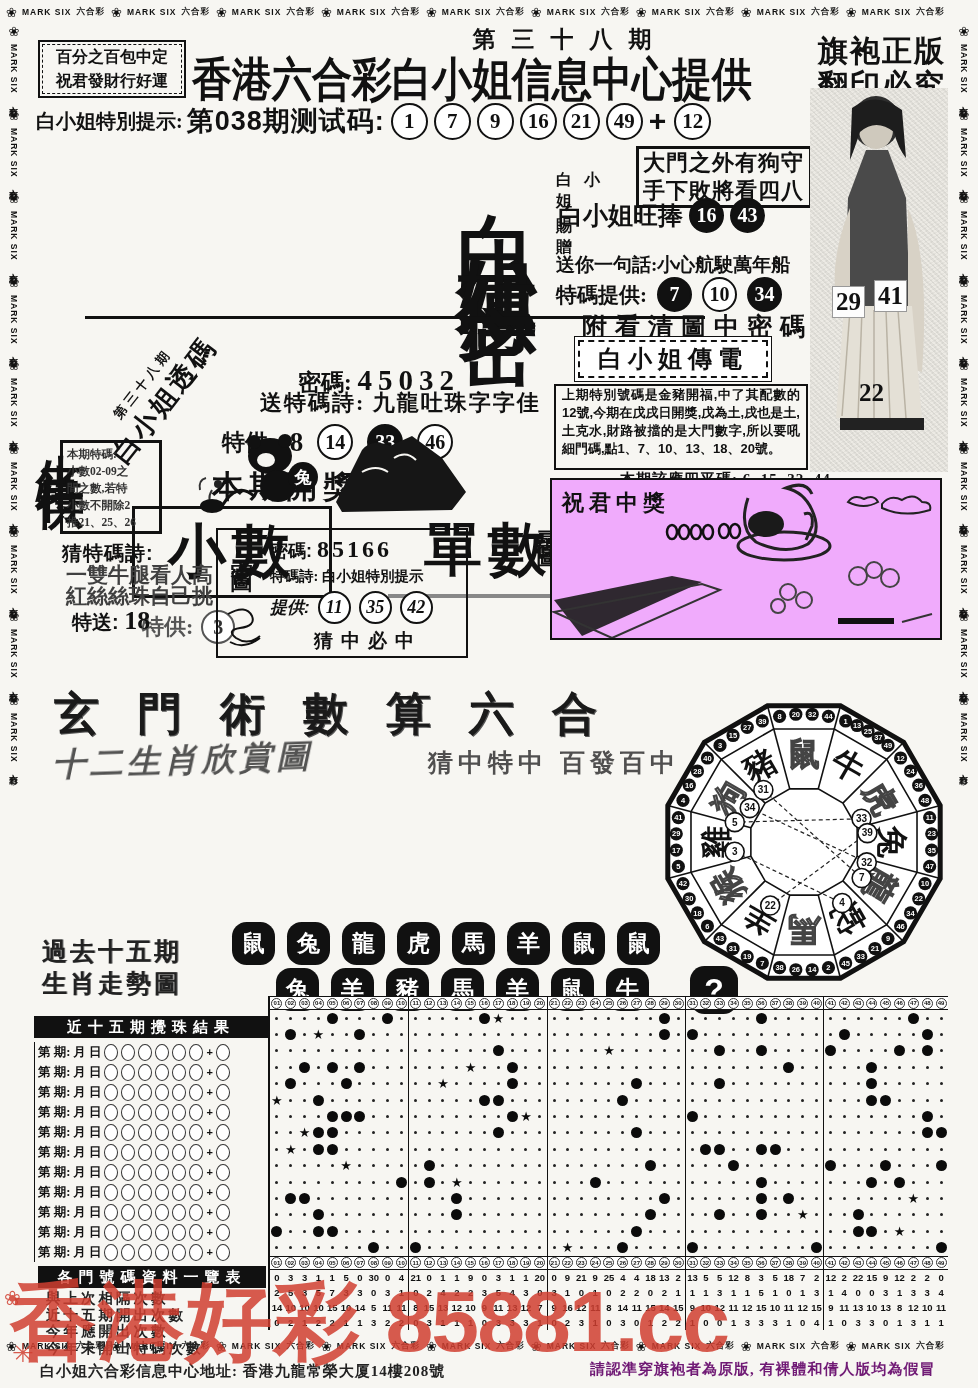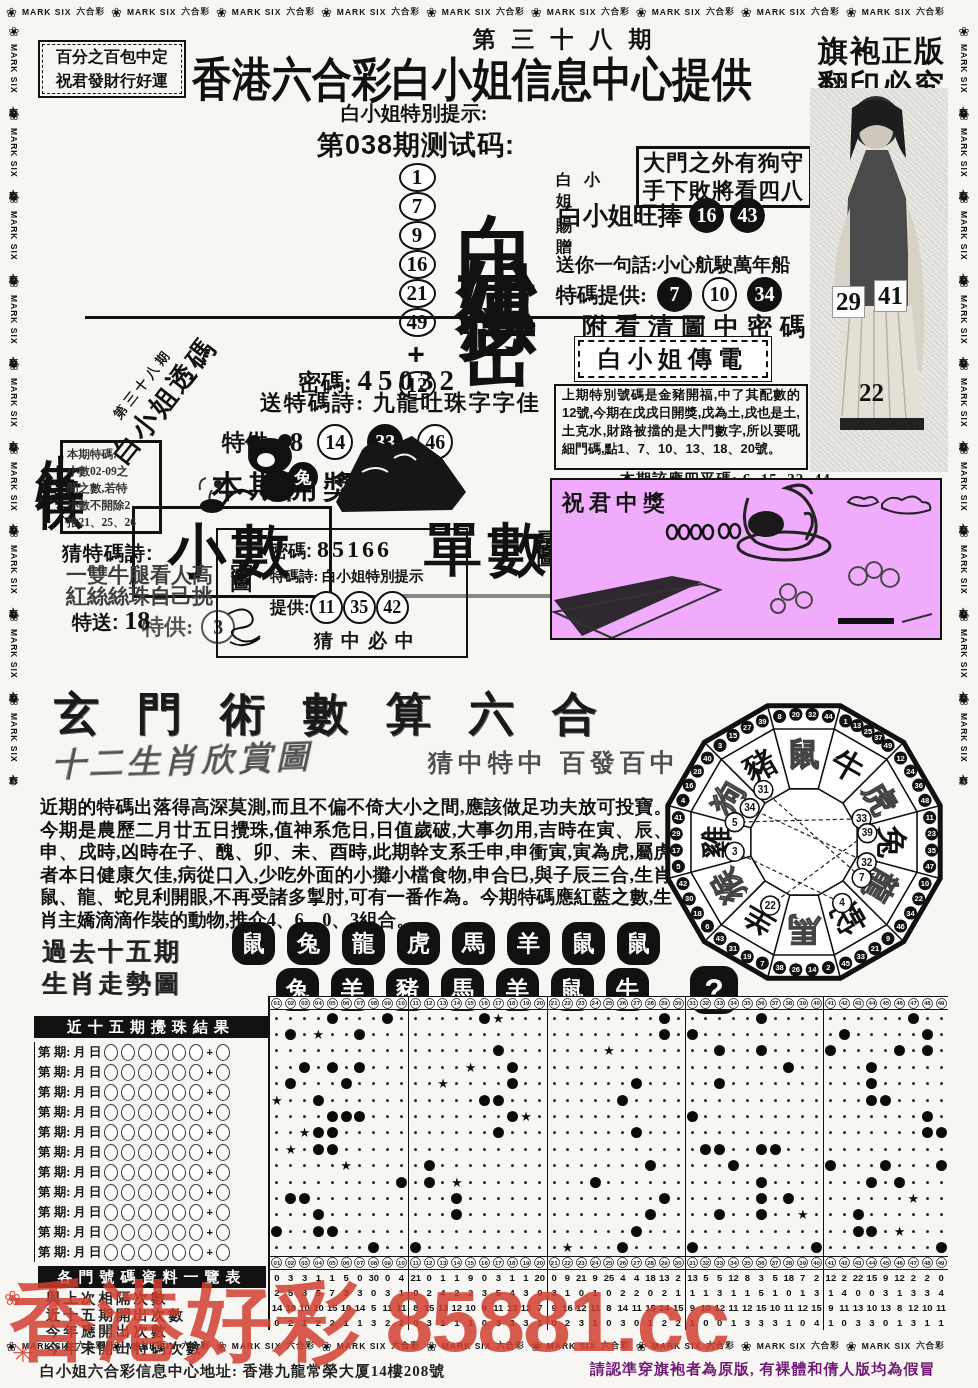--- a/index.html
+++ b/index.html
@@ -21,21 +21,21 @@
   .b-unit.vert { flex-direction:column; }
   .b-flower { font-size:13px; }
   .b-txt { font-size:8.5px; font-weight:bold; letter-spacing:1px; }
   .vert .b-txt { writing-mode:vertical-rl; letter-spacing:1px; }
 
   
   #issue-title { left:420px; top:24px; width:300px; font-size:23px; font-weight:900; letter-spacing:16px; text-align:center; font-family:"Liberation Serif",serif; }
   #slogan-box { left:38px; top:40px; width:148px; height:58px; border:2px solid #111; outline:1px dashed #111; outline-offset:-5px; display:flex; flex-direction:column; justify-content:center; text-align:center; font-size:16px; font-weight:900; line-height:24px; font-family:"Liberation Serif",serif; }
   #main-title { left:192px; top:52px; width:625px; font-size:40px; font-weight:900; white-space:nowrap; font-family:"Liberation Serif",serif; transform:scaleY(1.15); }
   #copyright { left:812px; top:34px; width:140px; font-size:30px; font-weight:900; line-height:34px; text-align:center; letter-spacing:2px; }
-  #tip-row { left:24px; top:100px; width:780px; height:42px; display:flex; align-items:center;flex-direction:column; }
+  #tip-row { left:36px; top:100px; width:780px; height:42px; display:flex; align-items:center; }
   #tip-label { font-size:20px; font-weight:900; font-family:"Liberation Serif",serif; }
   #test-label { font-size:27px; font-weight:900; margin-left:4px; letter-spacing:1px; }
   .code-circle { display:inline-flex; width:37px; height:37px; border:2.5px solid #111; border-radius:50%; align-items:center; justify-content:center; font-size:21px; font-weight:700; font-family:"Liberation Serif",serif; margin-left:6px; background:#fff; }
   #plus-sign { font-size:30px; font-weight:900; margin:0 2px 0 6px; }
   #header-note { left:812px; top:98px; width:126px; font-size:12px; font-weight:900; line-height:15px; text-align:center; }
 
   #rule-1 { left:85px; top:316px; width:620px; height:3px; background:#111; }
 
   
   #touma-label { left:62px; top:368px; width:190px; transform:rotate(-52deg); transform-origin:center; text-align:center; }
@@ -66,21 +66,21 @@
   #rabbit-badge { left:288px; top:462px; width:30px; height:30px; background:#111; color:#fff; border-radius:50%; display:flex; align-items:center; justify-content:center; font-size:17px; font-weight:900; }
   #mountain-art { left:332px; top:432px; width:138px; height:86px; }
 
   #migu-box { left:216px; top:528px; width:252px; height:130px; border:2.5px solid #111; }
   #migu-label { position:absolute; left:8px; top:12px; writing-mode:vertical-rl; font-size:23px; font-weight:900; letter-spacing:10px; font-family:"Liberation Serif",serif; }
   #migu-sig { position:absolute; left:4px; top:70px; }
   #migu-right { position:absolute; left:52px; top:6px; width:196px; }
   #migu-mima { font-size:18px; font-weight:900; }
   #migu-mima .val { font-size:24px; font-family:"Liberation Serif",serif; letter-spacing:3px; font-weight:700; }
   #migu-poem { font-size:14.5px; font-weight:900; margin-top:4px; font-family:"Liberation Serif",serif; }
-  #migu-tigong { display:flex; align-items:center; font-size:17px; font-weight:900; margin-top:5px; }
+  #migu-tigong { display:flex; align-items:center; gap:8px; font-size:17px; font-weight:900; margin-top:5px;font-style:italic; }
   #migu-tigong .mid-circle { width:33px; height:33px; font-size:18px; }
   #migu-slogan { font-size:19px; font-weight:900; letter-spacing:8px; text-align:center; margin-top:4px; font-family:"Liberation Serif",serif; }
 
   
   #calligraphy { left:443px; top:150px; writing-mode:vertical-rl; font-size:80px; font-weight:900; font-family:"Liberation Serif",serif; letter-spacing:22px; height:520px; }
   #xunmatu { left:532px; top:512px; writing-mode:vertical-rl; font-size:23px; font-weight:900; font-family:"Liberation Serif",serif; letter-spacing:8px; }
 
   
   #cizeng { left:556px; top:158px; width:78px; font-size:16px; font-family:"Liberation Serif",serif; font-weight:700; }
   #cizeng .r1 { letter-spacing:12px;margin-top:12px; }
@@ -539,21 +539,20 @@
       </g>
       <rect x="286" y="138" width="56" height="6" fill="#111"></rect>
       <path d="M350 142 l30 -8" stroke="#333" stroke-width="2"></path>
     </svg>
     <div id="wish-title">祝君中獎</div>
   </div>
 
   <div id="headline" class="abs">玄門術數算六合</div>
   <div id="stamp-left" class="abs">十二生肖欣賞圖</div>
   <div id="stamp-right" class="abs">猜中特中 百發百中</div>
-  <div id="article" class="abs">近期的特碼出落得高深莫測,而且不偏不倚大小之間,應該做足功夫放可投寶。今期是農歷二月廿五日攪珠,值神系危日,日值歲破,大事勿用,吉時在寅、辰、申、戌時,凶時在子、醜、卯、未、酉時,此期幹支系壬申,申衝寅,寅為虎,屬虎者本日健康欠佳,病從口入,少吃外面的小攤小檔食物,申合巳,與子辰三合,生肖鼠、龍、蛇見利開眼,不再受諸多掣肘,可有一番作為。今期特碼應紅藍之數,生肖主嬌滴滴作裝的動物,推介4、6、0、3組合。</div>
   <div id="wheel-wrap" class="abs">
     <svg id="wheel-svg" width="292" height="294" viewBox="0 0 292 294">
         <polygon points="109.50651464054457,11.804458493241356 182.49348535945543,11.804458493241356 245.7020561473032,48.297943852696804 282.1955415067587,111.50651464054457 282.1955415067587,184.49348535945543 245.7020561473032,247.7020561473032 182.49348535945543,284.1955415067587 109.50651464054457,284.1955415067587 46.297943852696804,247.7020561473032 9.804458493241384,184.49348535945546 9.804458493241356,111.50651464054462 46.297943852696775,48.297943852696804" fill="#fff" stroke="#111" stroke-width="5"></polygon>
         <polygon points="115.71817172300506,34.98667832417901 176.28182827699493,34.98667832417901 228.73149339882605,65.26850660117395 259.013321675821,117.71817172300507 259.013321675821,178.28182827699493 228.73149339882605,230.73149339882605 176.28182827699493,261.013321675821 115.71817172300506,261.013321675821 63.268506601173954,230.73149339882605 32.986678324179024,178.28182827699496 32.986678324178996,117.71817172300513 63.268506601173925,65.26850660117395" fill="none" stroke="#111" stroke-width="1.6"></polygon>
         <polygon points="131.76495251936134,94.87407955410124 160.23504748063863,94.87407955410124 184.89087296526012,109.10912703473988 199.12592044589877,133.76495251936137 199.12592044589877,162.23504748063863 184.89087296526012,186.89087296526012 160.23504748063863,201.12592044589877 131.76495251936134,201.12592044589877 107.10912703473988,186.89087296526012 92.87407955410126,162.23504748063866 92.87407955410123,133.76495251936137 107.10912703473988,109.10912703473988" fill="none" stroke="#111" stroke-width="1.6"></polygon>
         <line x1="131.76495251936134" y1="94.87407955410124" x2="109.50651464054457" y2="11.804458493241356" stroke="#111" stroke-width="1.6"></line>
         <line x1="160.23504748063863" y1="94.87407955410124" x2="182.49348535945543" y2="11.804458493241356" stroke="#111" stroke-width="1.6"></line>
         <line x1="184.89087296526012" y1="109.10912703473988" x2="245.7020561473032" y2="48.297943852696804" stroke="#111" stroke-width="1.6"></line>
         <line x1="199.12592044589877" y1="133.76495251936137" x2="282.1955415067587" y2="111.50651464054457" stroke="#111" stroke-width="1.6"></line>
         <line x1="199.12592044589877" y1="162.23504748063863" x2="282.1955415067587" y2="184.49348535945543" stroke="#111" stroke-width="1.6"></line>

